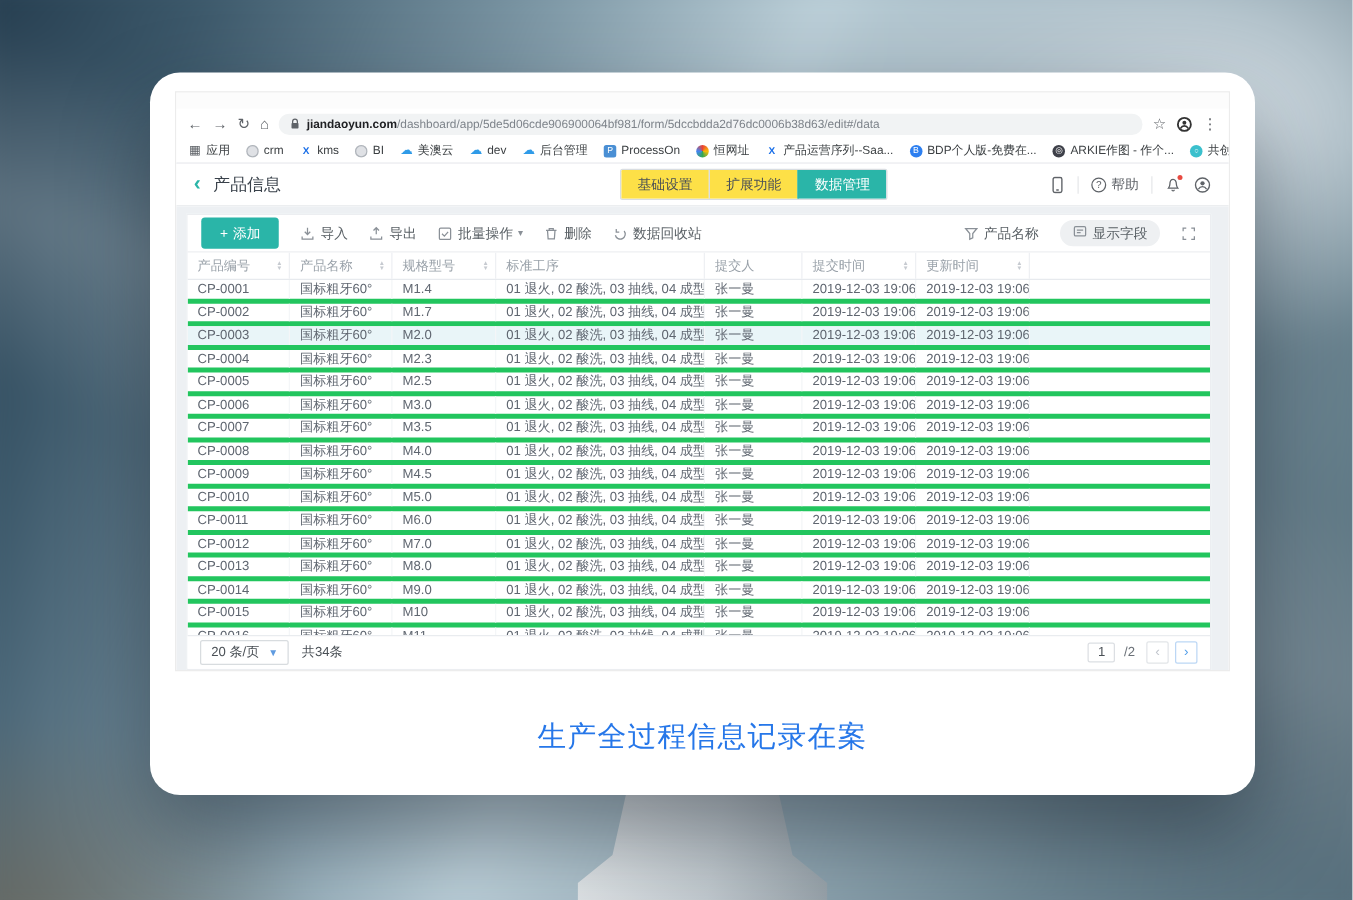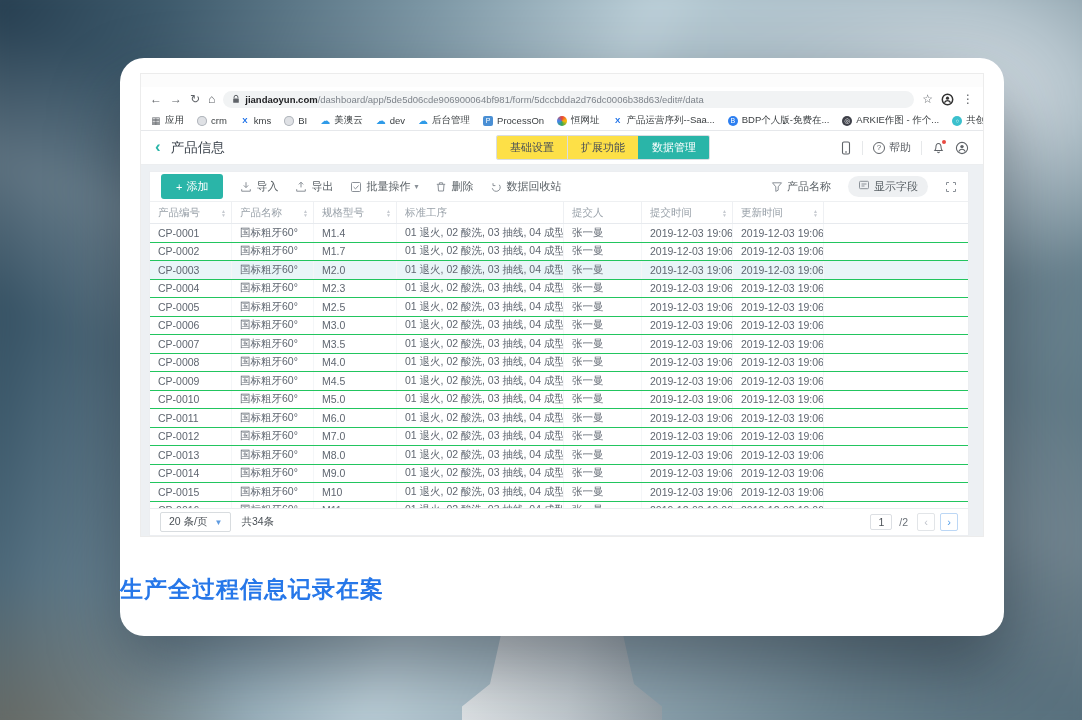--- a/index.html
+++ b/index.html
@@ -15,22 +15,22 @@
       linear-gradient(112deg,#22394b 0%,#3c586a 14%,#7e98a6 33%,#bccfd8 48%,#9cb1bc 61%,#6f8793 79%,#516d7b 100%);}
   
   .stand{position:absolute;left:462px;top:630px;width:200px;height:90px;
     clip-path:polygon(20% 0,80% 0,86% 60%,100% 85%,100% 100%,0 100%,0 85%,14% 60%);
     background:linear-gradient(100deg,#e3e7e9 0%,#c2cacf 55%,#97a2a9 100%);}
   
   .monitor{position:absolute;left:120px;top:58px;width:884px;height:578px;background:#fff;
     border-radius:24px;box-shadow:0 30px 70px rgba(15,25,35,.45)}
   .screen{position:absolute;left:20px;top:15px;width:844px;height:464px;background:#fff;
     border:1px solid #ececec;overflow:hidden;display:flex;flex-direction:column}
-  .caption{position:absolute;left:0;right:0;top:516px;
-    font-size:23px;font-weight:bold;color:#2677e9;letter-spacing:1px}
+  .caption{position:absolute;left:0;right:0;top:516px;text-align:center;
+    font-size:23px;font-weight:normal;color:#2677e9;letter-spacing:1px}
   
   .win-top{height:13px;background:#fcfcfc;flex:none}
   .url-row{height:24px;background:#fff;display:flex;align-items:center;padding:0 9px;gap:8px;flex:none}
   .navic{color:#5f6368;font-size:12px;line-height:1}
   .omnibox{flex:1;height:17px;background:#f1f3f4;border-radius:9px;display:flex;align-items:center;
     gap:5px;padding:0 9px;font-size:9.5px;overflow:hidden;white-space:nowrap}
   .omnibox .dom{color:#202124;font-weight:bold}
   .omnibox .pth{color:#7d838a}
   .bookmarks{height:20px;background:#fff;border-bottom:1px solid #e6e8eb;display:flex;align-items:center;
     gap:13px;padding:0 10px;font-size:9.5px;color:#3c4043;white-space:nowrap;overflow:hidden;flex:none}
@@ -85,21 +85,21 @@
   .grid>div:nth-of-type(6){width:91px}
   .grid>div:nth-of-type(7){width:91px}
   .grid>div:nth-of-type(8){flex:1;width:auto}
   .thead{height:22px;flex:none;color:#99a1a9;border-bottom:1px solid #e7eaee}
   .thead>div{border-right:1px solid #eef0f3}
   .thead>div:last-of-type{border-right:none}
   .sort{display:none;flex-direction:column;margin-left:auto;padding-right:5px;color:#c6cad0}
   .sort.show{display:flex}
   .sort i{font-style:normal;font-size:5px;line-height:4px}
   .tbody{flex:1;overflow:hidden}
-  .tr{height:18.5px;color:#5f6670;border-bottom:1px solid #22c55e;cursor:default}
+  .tr{height:18.5px;color:#5f6670;border-bottom:4px solid #22c55e;cursor:default}
   .tr>div{border-right:1px solid #f4f6f8}
   .tr>div:last-of-type{border-right:none}
   .tr.hl{background:#e9f5f8}
   
   .tfoot{height:27px;border-top:1px solid #e9ecef;display:flex;align-items:center;padding:0 10px;
     font-size:10.5px;color:#4a5056;flex:none;background:#fff}
   .psize{display:flex;align-items:center;gap:7px;border:1px solid #d8dcdf;border-radius:2px;
     padding:2px 8px;cursor:pointer}
   .psize .pcaret{color:#5f9be0;font-size:8px}
   .ptotal{margin-left:10px}

